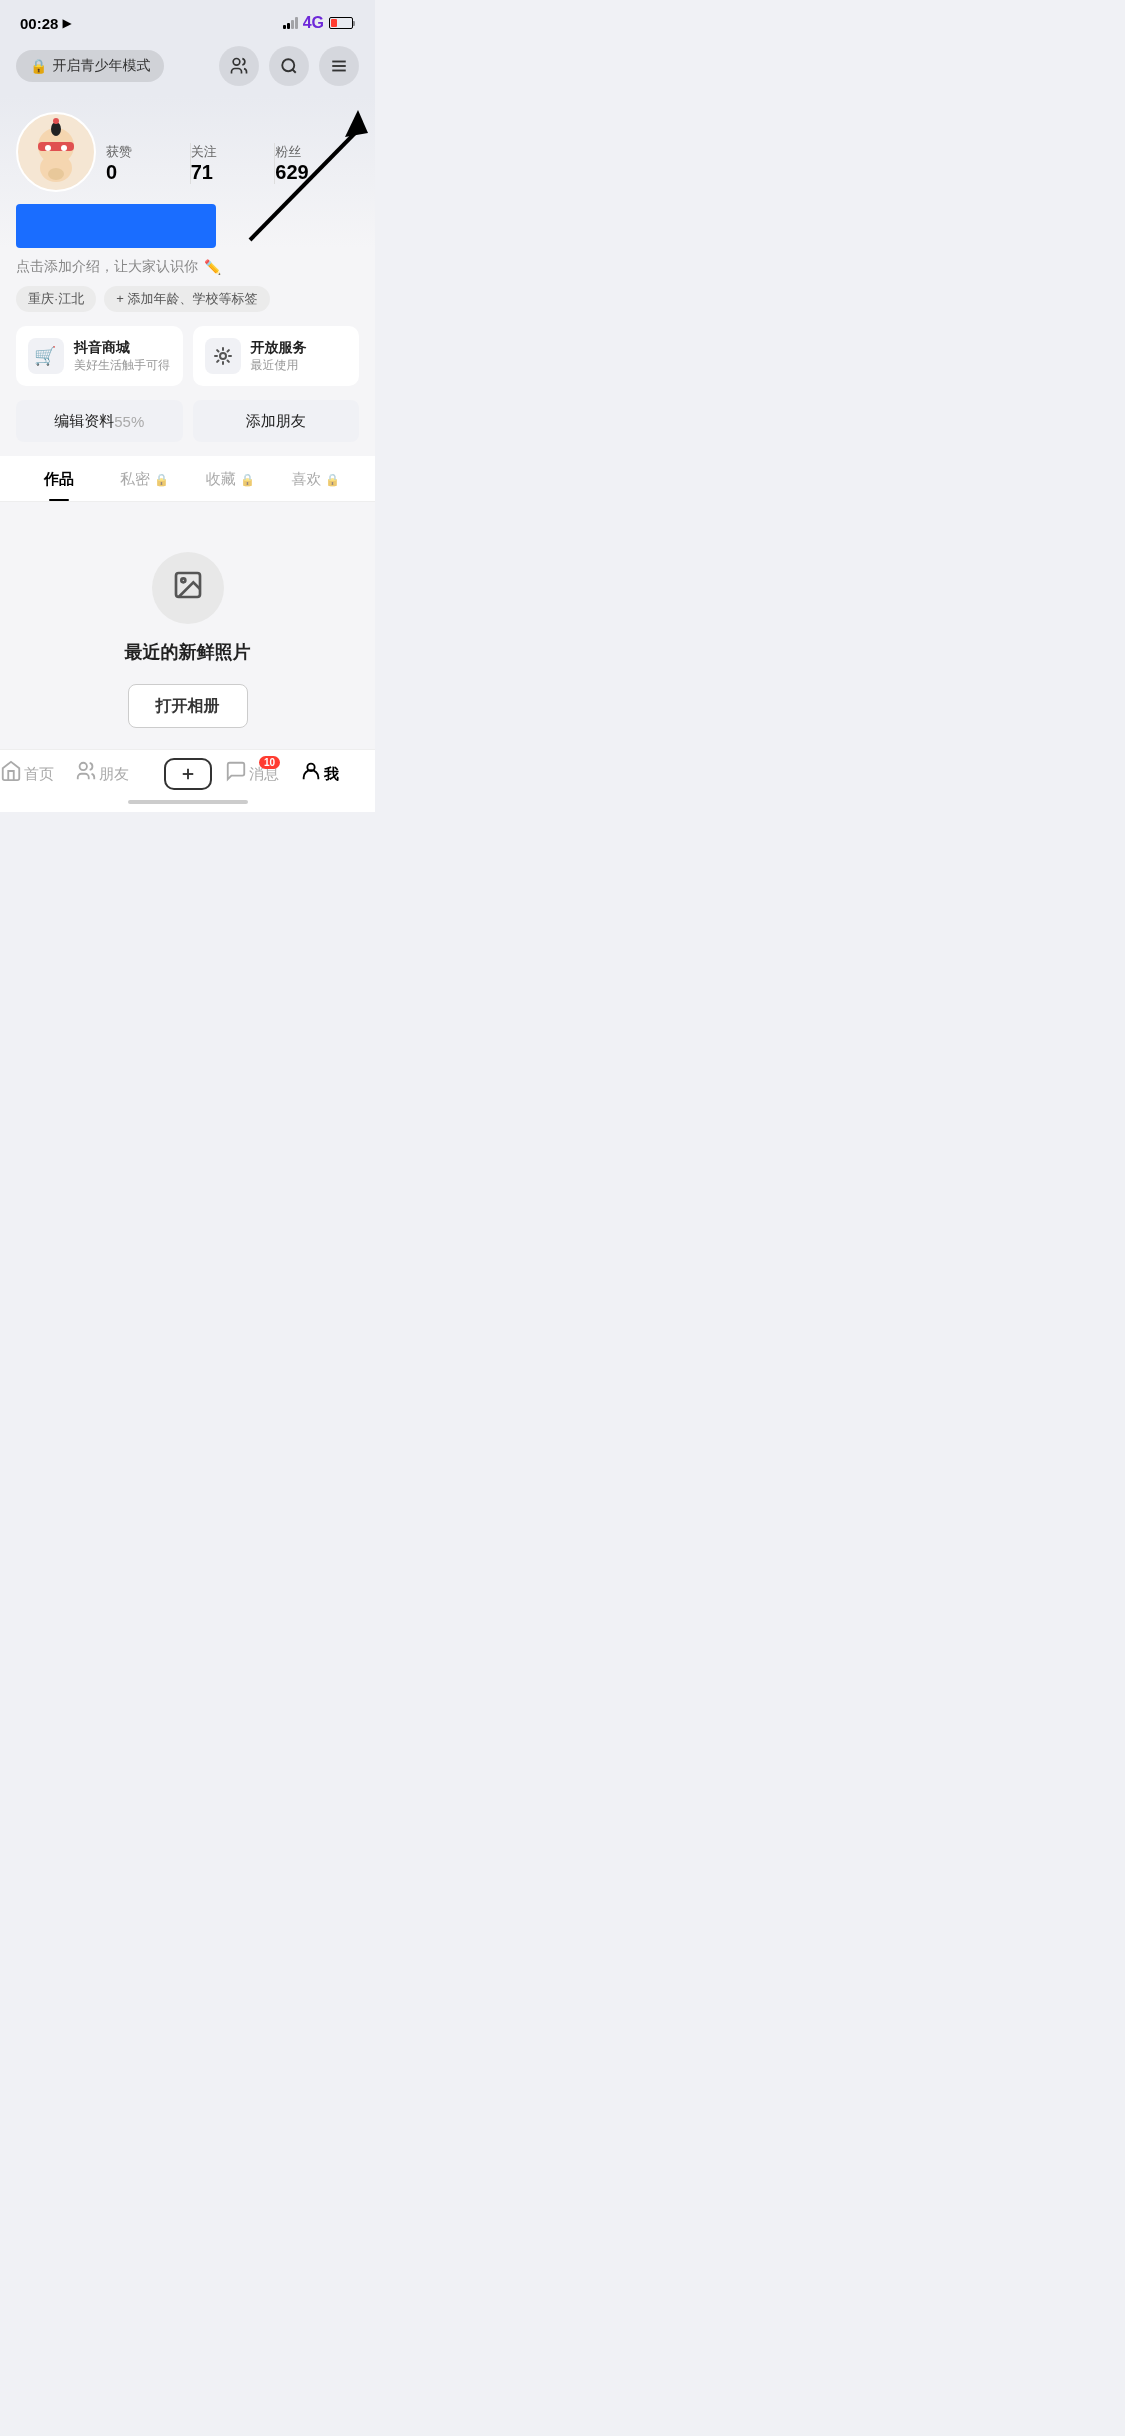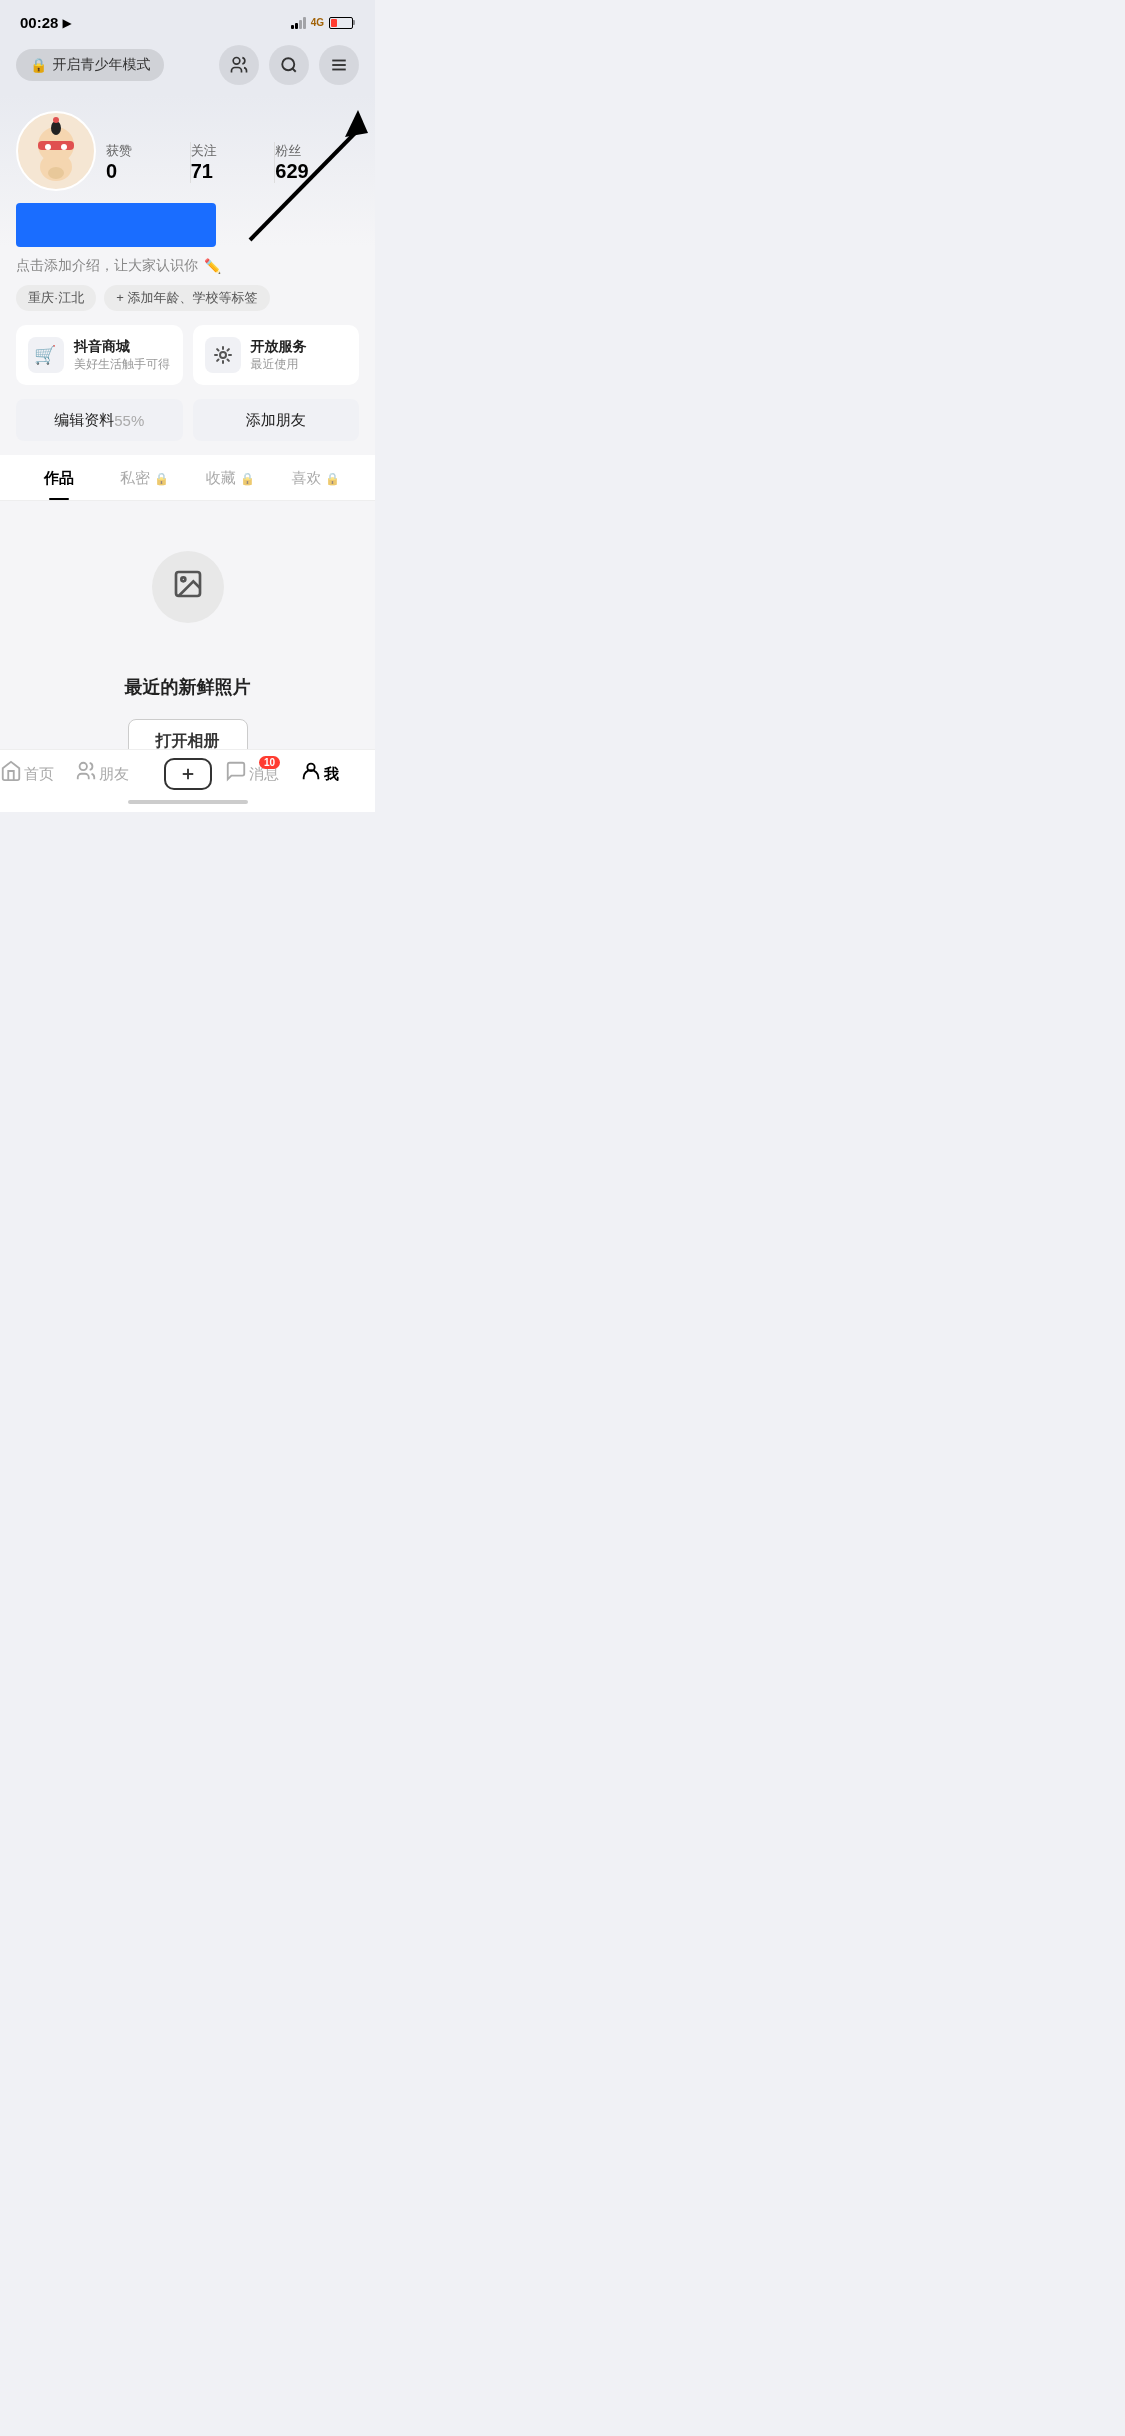--- a/index.html
+++ b/index.html
@@ -40,23 +40,23 @@
     .signal-bar {
       width: 3px;
       background: #000;
       border-radius: 1px;
     }
     .signal-bar:nth-child(1) { height: 4px; }
     .signal-bar:nth-child(2) { height: 6px; }
     .signal-bar:nth-child(3) { height: 9px; opacity: 0.3; }
     .signal-bar:nth-child(4) { height: 12px; opacity: 0.3; }
     .network-label {
-      font-size: 10px;
+      font-size: 16px;
       font-weight: 600;
-      color: #a16207;
+      color: #6d28d9;
     }
     .battery {
       display: flex;
       align-items: center;
     }
     .battery-body {
       width: 24px;
       height: 12px;
       border: 1.5px solid #000;
       border-radius: 2px;
@@ -336,21 +336,20 @@
     }
     .empty-icon {
       font-size: 30px;
       color: #666;
     }
     .empty-title {
       font-size: 18px;
       font-weight: 600;
       color: #222;
       margin-bottom: 20px;
-      margin-top: 36px;
     }
     .open-album-btn {
       width: 120px;
       height: 44px;
       border: 1.5px solid #ccc;
       border-radius: 8px;
       background: #fff;
       font-size: 16px;
       color: #333;
       cursor: pointer;

